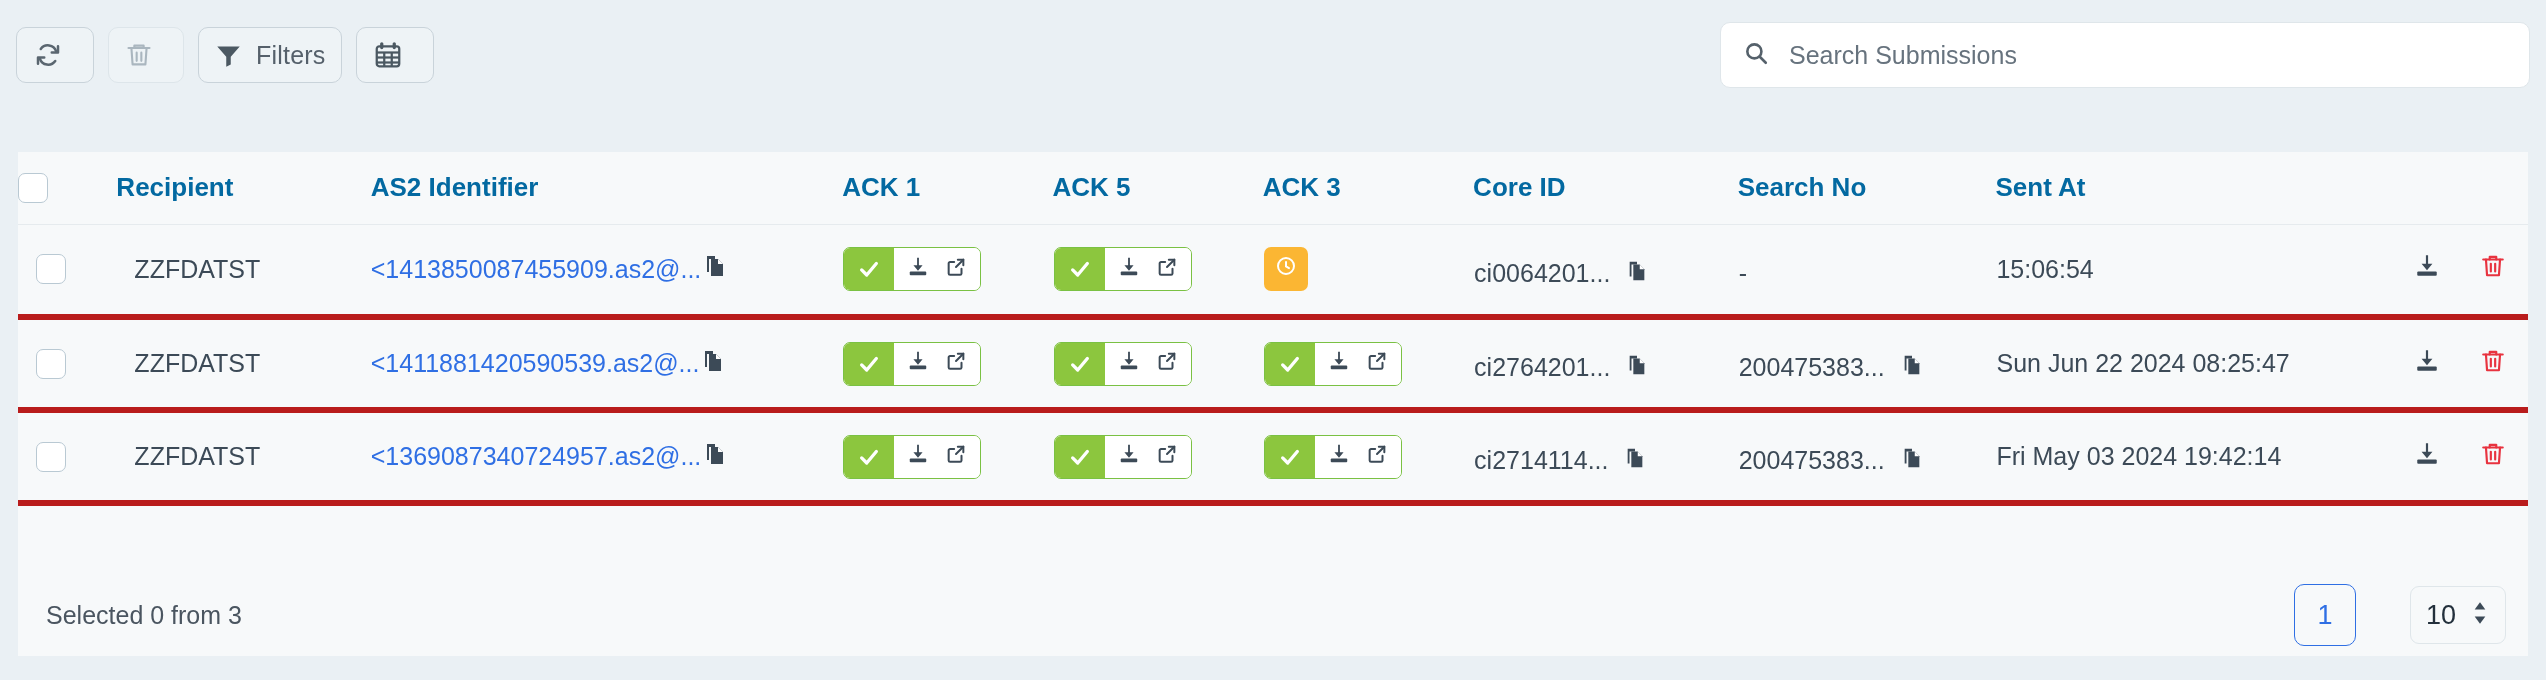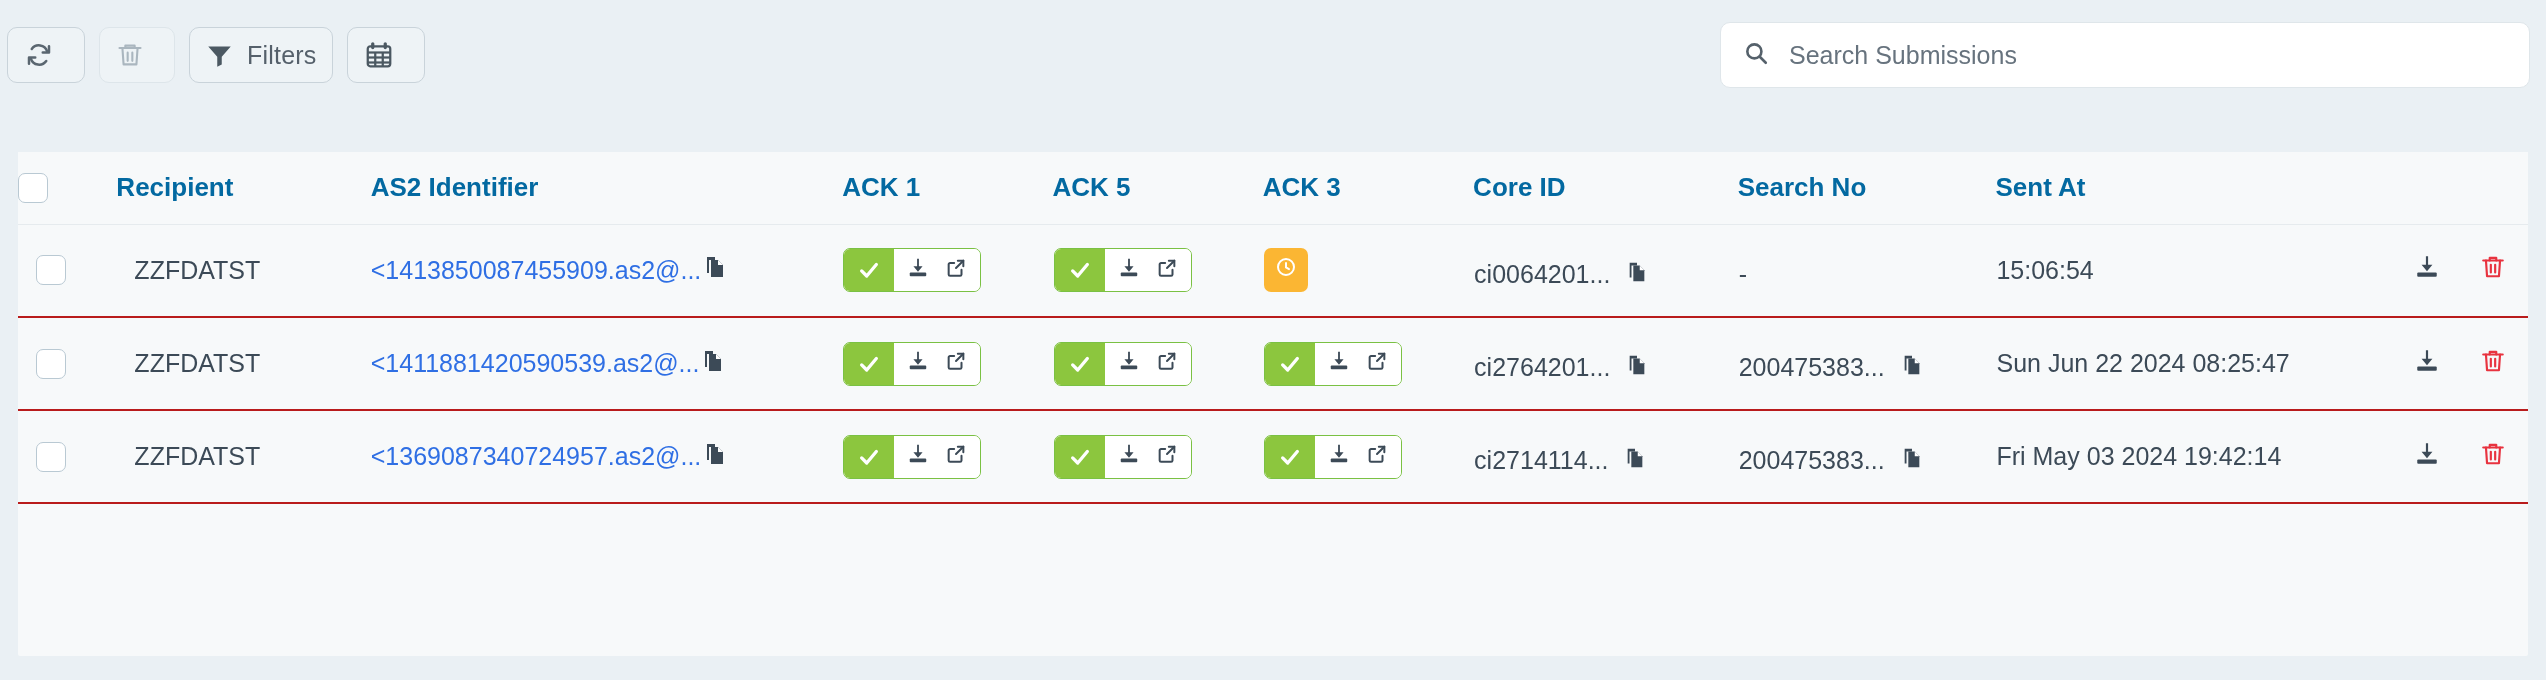--- a/index.html
+++ b/index.html
@@ -12,21 +12,21 @@
   }
   .page { position: relative; width: 2546px; height: 680px; background: #eaf0f4; }
 
   
   .toolbar {
     position: absolute; left: 0; top: 0; right: 0; height: 110px;
     display: flex; align-items: center;
   }
   .toolbar-left {
     display: flex; align-items: flex-end; gap: 14px;
-    padding-left: 7px;
+    padding-left: 16px;
   }
   .tbtn {
     height: 56px; min-width: 56px;
     border: 1.5px solid #c9d3da; border-radius: 10px;
     background: #eef3f6;
     display: flex; align-items: center; justify-content: center;
     gap: 14px; padding: 0 16px;
     cursor: pointer;
   }
   .tbtn.muted { border-color: #dde5ea; }
@@ -67,21 +67,21 @@
   table.grid th {
     text-align: left;
     font-size: 26px; font-weight: 700; color: #0369a1;
     padding: 0 0 0 0; height: 72px; vertical-align: middle;
     background: #f7f9fa;
     border-bottom: 1px solid #e6ebee;
   }
   table.grid td {
     height: 93px; vertical-align: middle;
     font-size: 25px; color: #3c4a57;
-    border-bottom: 2px solid #b91c1c;
+    border-bottom: 6px solid #b91c1c;
     background: #f7f9fa;
   }
   .c-check  { width: 58px; padding-left: 18px; }
   .c-recip  { width: 150px; }
   .c-as2    { width: 278px; }
   .c-ack    { width: 124px; }
   .c-core   { width: 156px; }
   .c-report { width: 152px; }
   .c-sent   { width: 200px; }
   .c-act    { width: 114px; }
@@ -628,15 +628,30 @@
                   <line x1="10" y1="10" x2="10" y2="17"></line>
                   <line x1="14" y1="10" x2="14" y2="17"></line>
                 </svg>
             </span>
           </td>
         </tr>
 
       </tbody>
     </table>
 
+    <div class="footer">
+      <div class="sel-text">Selected 0 from 3</div>
+      <div class="foot-right">
+        <div class="page-btn">1</div>
+        <div class="pgsize">
+          <span class="val">10</span>
+          <span>
+            <svg width="20" height="26" viewBox="0 0 16 22" fill="#3c4a57">
+              <path d="M8 2l4.5 6h-9z"></path>
+              <path d="M8 20l-4.5-6h9z"></path>
+            </svg>
+          </span>
+        </div>
+      </div>
+    </div>
 
   </div>
 </div>
 
 </body></html>

